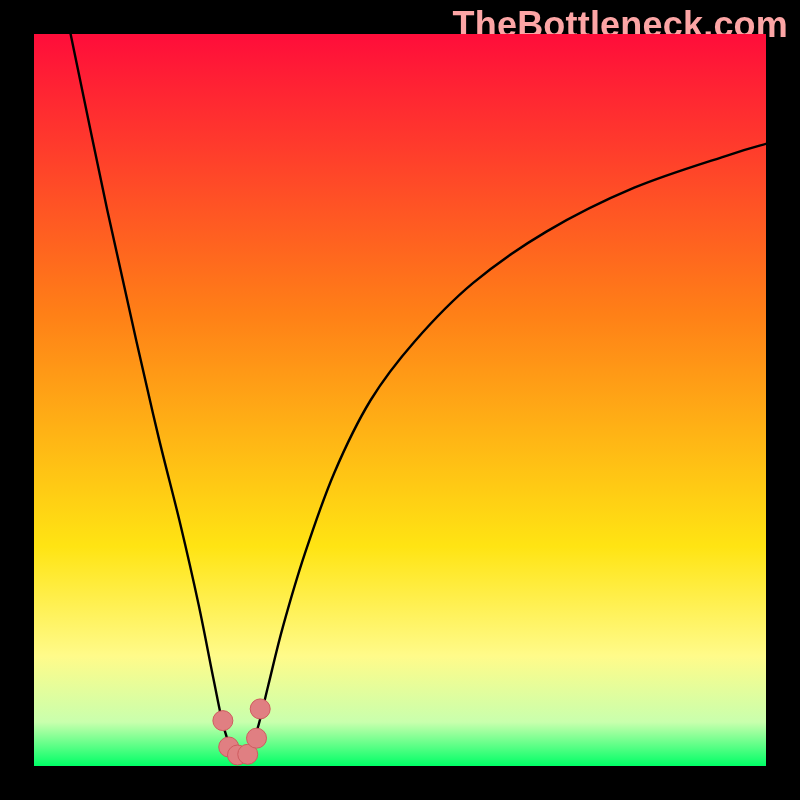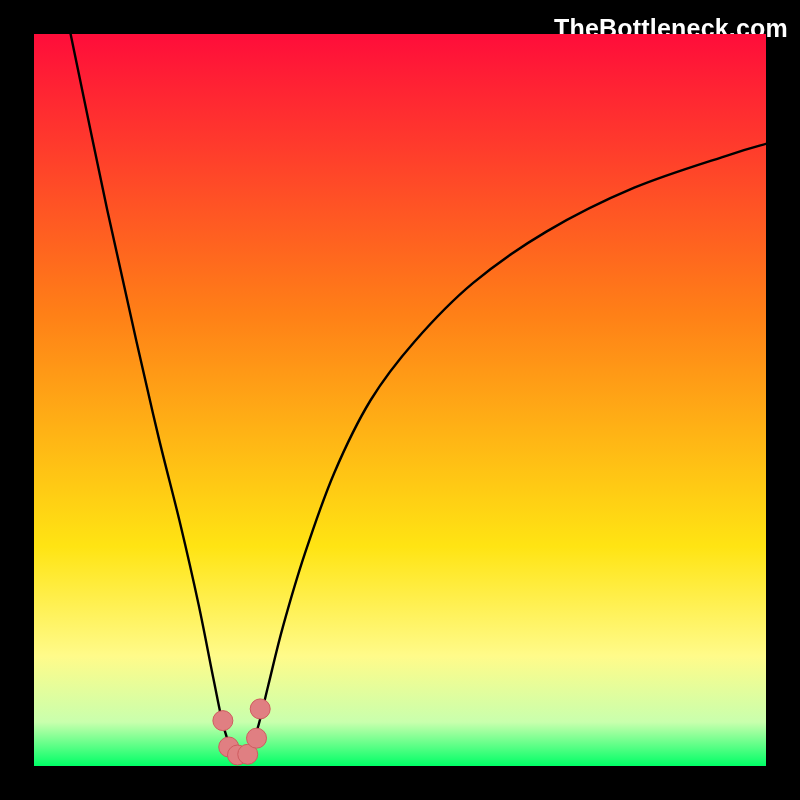--- a/index.html
+++ b/index.html
@@ -21,26 +21,26 @@
   .plot {
     position: absolute;
     top: 34px;
     left: 34px;
     width: 732px;
     height: 732px;
     overflow: hidden;
   }
   .watermark {
     position: absolute;
-    top: 14px;
+    top: 4px;
     right: 12px;
     font-family: Arial, Helvetica, sans-serif;
-    font-size: 25px;
+    font-size: 36px;
     font-weight: 600;
-    color: #ffffff;
+    color: #fca5a5;
     letter-spacing: 0.2px;
   }
   svg { display: block; }
 </style>
 </head>
 <body>
 
 <div class="frame">
   <div class="watermark">TheBottleneck.com</div>
   <div class="plot">

